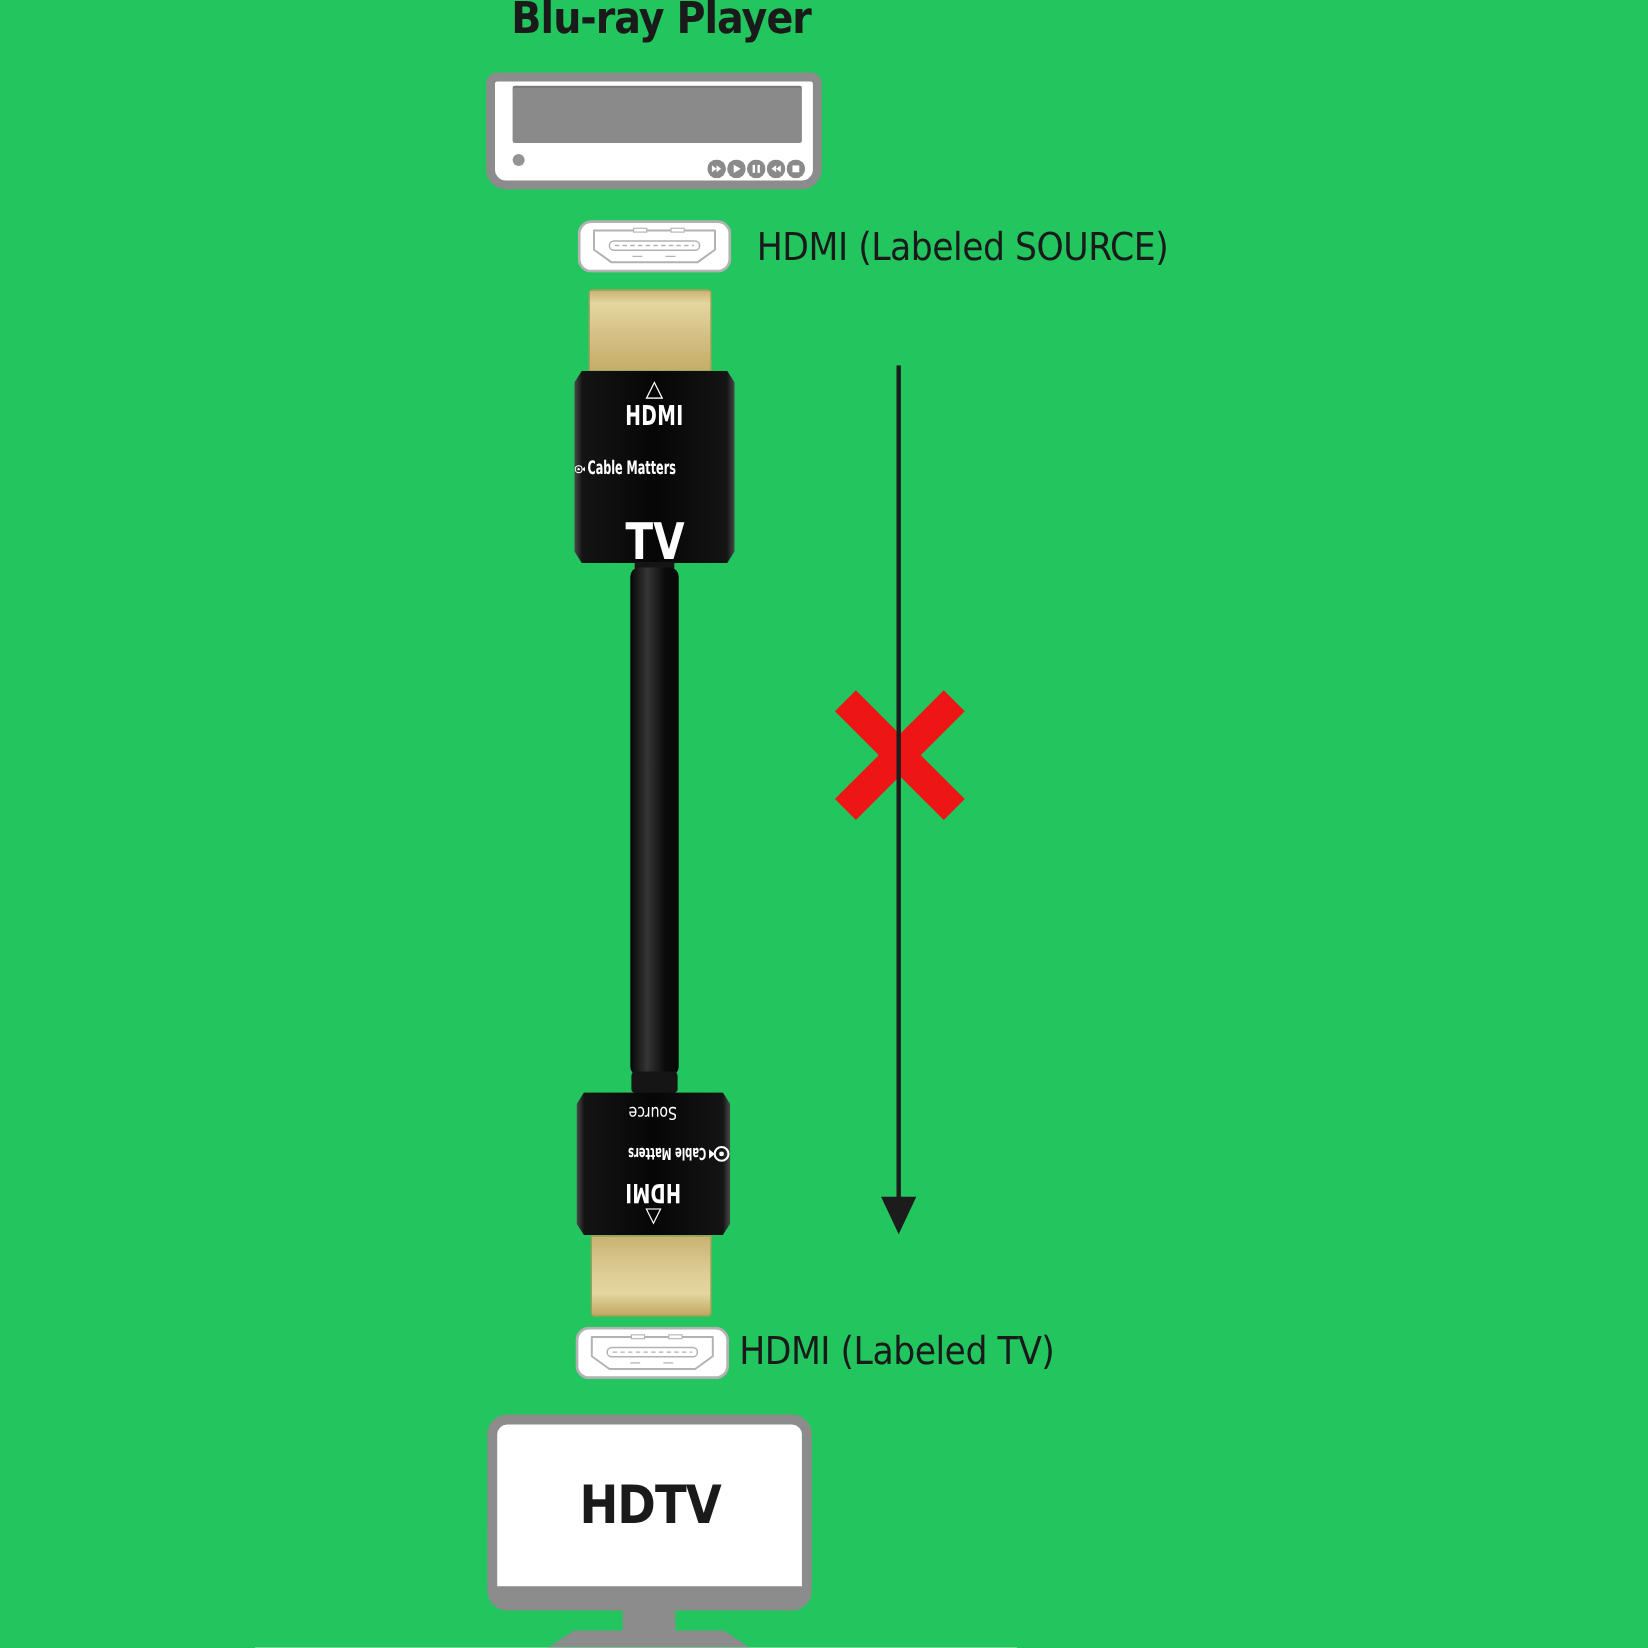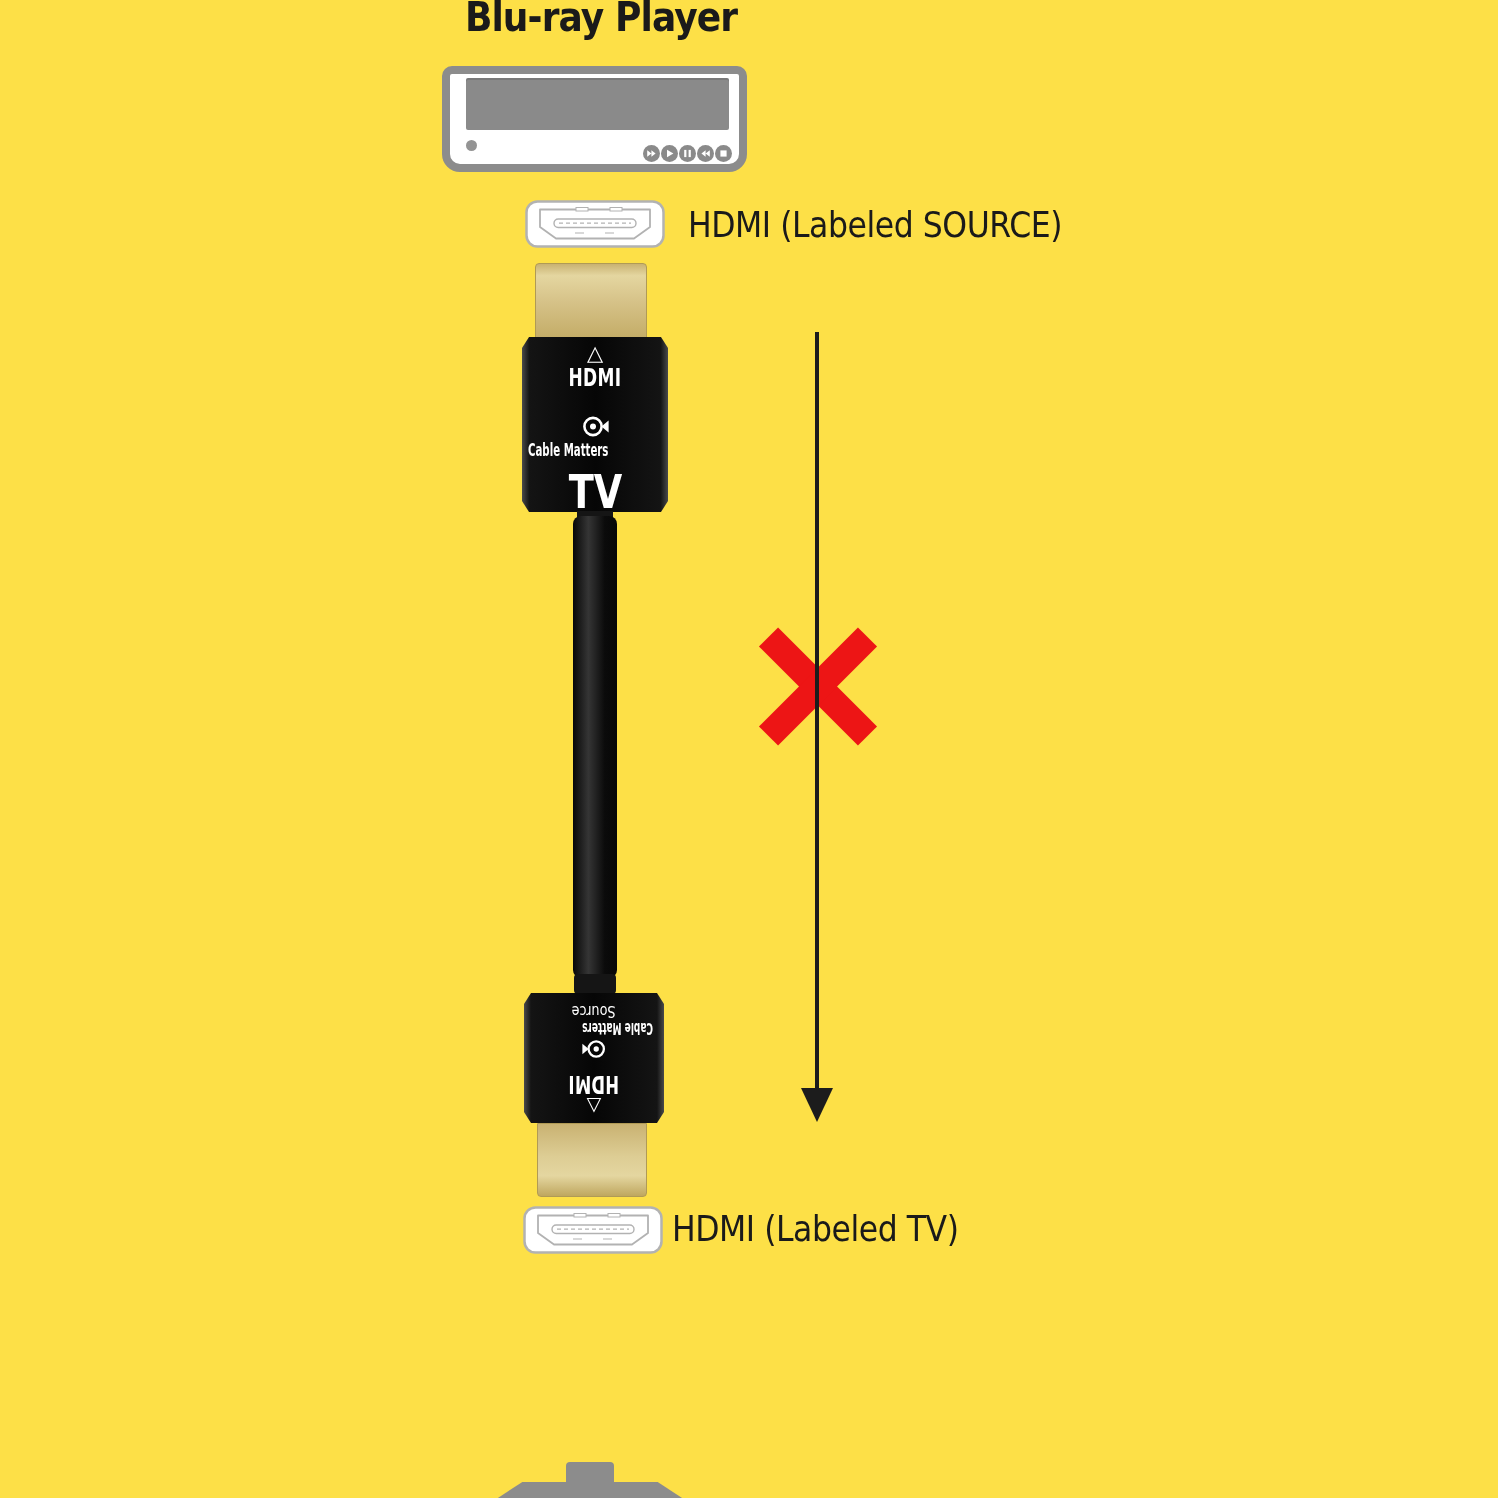--- a/index.html
+++ b/index.html
@@ -1,21 +1,21 @@
 <!DOCTYPE html>
 <html style="--text: #1a1a1a; --device-gray: #8c8c8c; --screen-gray: #8a8a8a; --button-gray: #8a8a8a; --port-outline: #b2b2b2; --gold: #d8c489; --connector-black: #0a0a0a; --cable-black: #161616; --red-x: #ed1515; --arrow-black: #1c1c1c;"><head>
 <meta charset="utf-8">
 <style>
   :root{
     --text:#1a1a1a; --device-gray:#8c8c8c; --screen-gray:#8a8a8a; --button-gray:#8a8a8a;
     --port-outline:#b2b2b2; --gold:#d8c489; --connector-black:#0a0a0a; --cable-black:#161616;
     --red-x:#ed1515; --arrow-black:#1c1c1c;
   }
   html,body{margin:0;padding:0;background:#fff;}
-  .canvas{position:relative;width:1498px;height:1498px;background:#fde047;overflow:hidden;
+  .canvas{position:relative;width:1498px;height:1498px;background:#22c55e;overflow:hidden;
           font-family:"DejaVu Sans",sans-serif;color:var(--text);}
 
   
   .title{position:absolute;left:601px;top:-6px;transform:translateX(-50%) scaleX(.9);
          font-size:40px;font-weight:600;letter-spacing:-1px;white-space:nowrap;}
   .label{position:absolute;font-size:35px;font-weight:500;letter-spacing:-.5px;line-height:48px;
          white-space:nowrap;transform:scaleX(.9);transform-origin:left center;}
   .label-source{left:688px;top:201px;}
   .label-tv{left:672px;top:1205px;}
 
@@ -44,21 +44,21 @@
     clip-path:polygon(7px 0,calc(100% - 7px) 0,100% 11px,100% calc(100% - 11px),
                       calc(100% - 7px) 100%,7px 100%,0 calc(100% - 11px),0 11px);}
   .cbody-top{left:522px;top:337px;width:146px;height:175px;}
   .cbody-bottom{left:524px;top:993px;width:140px;height:130px;}
   .rot{position:absolute;inset:0;transform:rotate(180deg);}
   .row{position:absolute;left:0;right:0;text-align:center;line-height:1;}
   .tri{font-size:21px;}
   .hdmi-txt{font-weight:bold;font-size:25px;letter-spacing:.5px;}
   .tv-txt{font-weight:bold;font-size:46px;}
   .src-txt{font-size:16px;font-weight:500;}
-  .brandrow{display:flex;align-items:center;justify-content:center;gap:2px;flex-direction:column;}
+  .brandrow{display:flex;align-items:center;justify-content:center;gap:2px;}
   .brand-txt{font-weight:bold;font-size:17px;white-space:nowrap;}
   .sq68{display:inline-block;transform:scaleX(.68);}
   .sq80{display:inline-block;transform:scaleX(.8);}
   .sq60{display:inline-block;transform:scaleX(.6);transform-origin:left center;}
   .neck{position:absolute;left:577px;top:511px;width:36px;height:10px;background:#151515;border-radius:0 0 3px 3px;}
   .cable{position:absolute;left:573px;top:516px;width:44px;height:462px;border-radius:8px;
     background:linear-gradient(90deg,#070707 0%,#353535 35%,#0b0b0b 72%,#070707 100%);}
   .collar{position:absolute;left:574px;top:974px;width:42px;height:20px;background:#151515;border-radius:4px;}
 
   
@@ -180,16 +180,19 @@
 
   <svg class="arrow" width="34" height="790" viewBox="0 0 34 790">
     <line x1="17" y1="0" x2="17" y2="758" stroke="#1c1c1c" stroke-width="4"></line>
     <polygon points="1,756 33,756 17,790" fill="#1c1c1c"></polygon>
   </svg>
   <div class="redx">
     <div class="xbar b1"></div>
     <div class="xbar b2"></div>
   </div>
 
+  <div class="monitor">
+    <div class="hdtv-txt">HDTV</div>
+  </div>
   <div class="stand-neck"></div>
   <div class="stand-base"></div>
 
 </div>
 
 </body></html>

